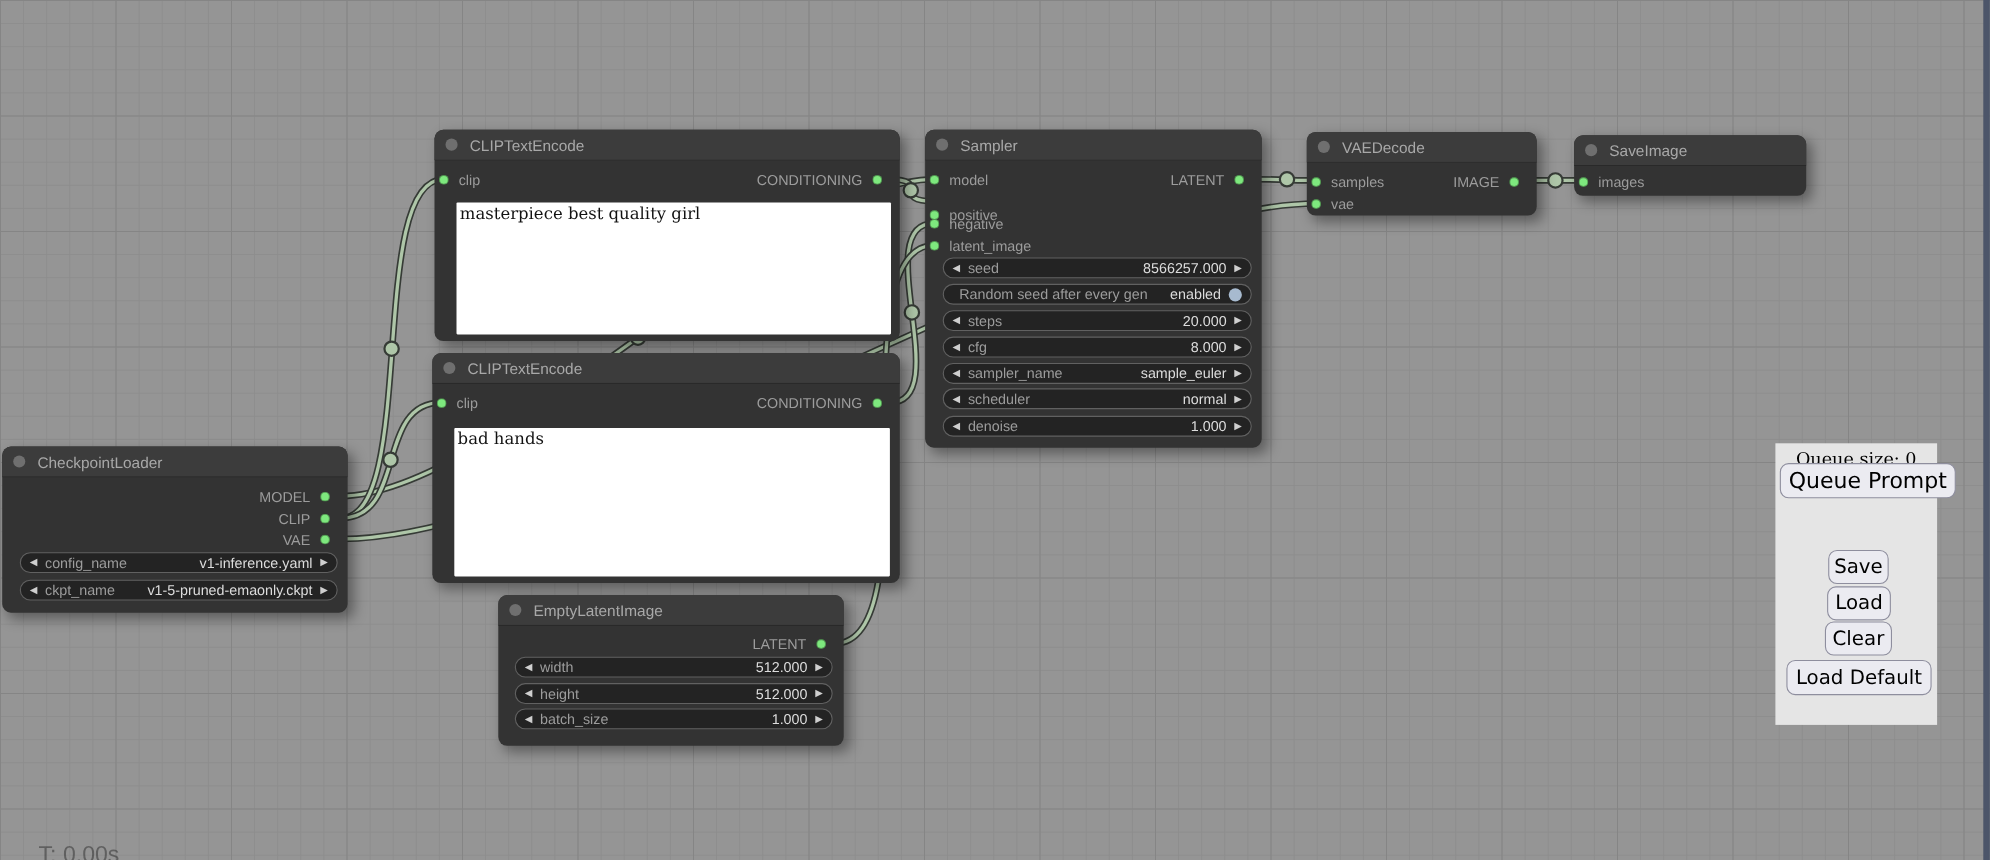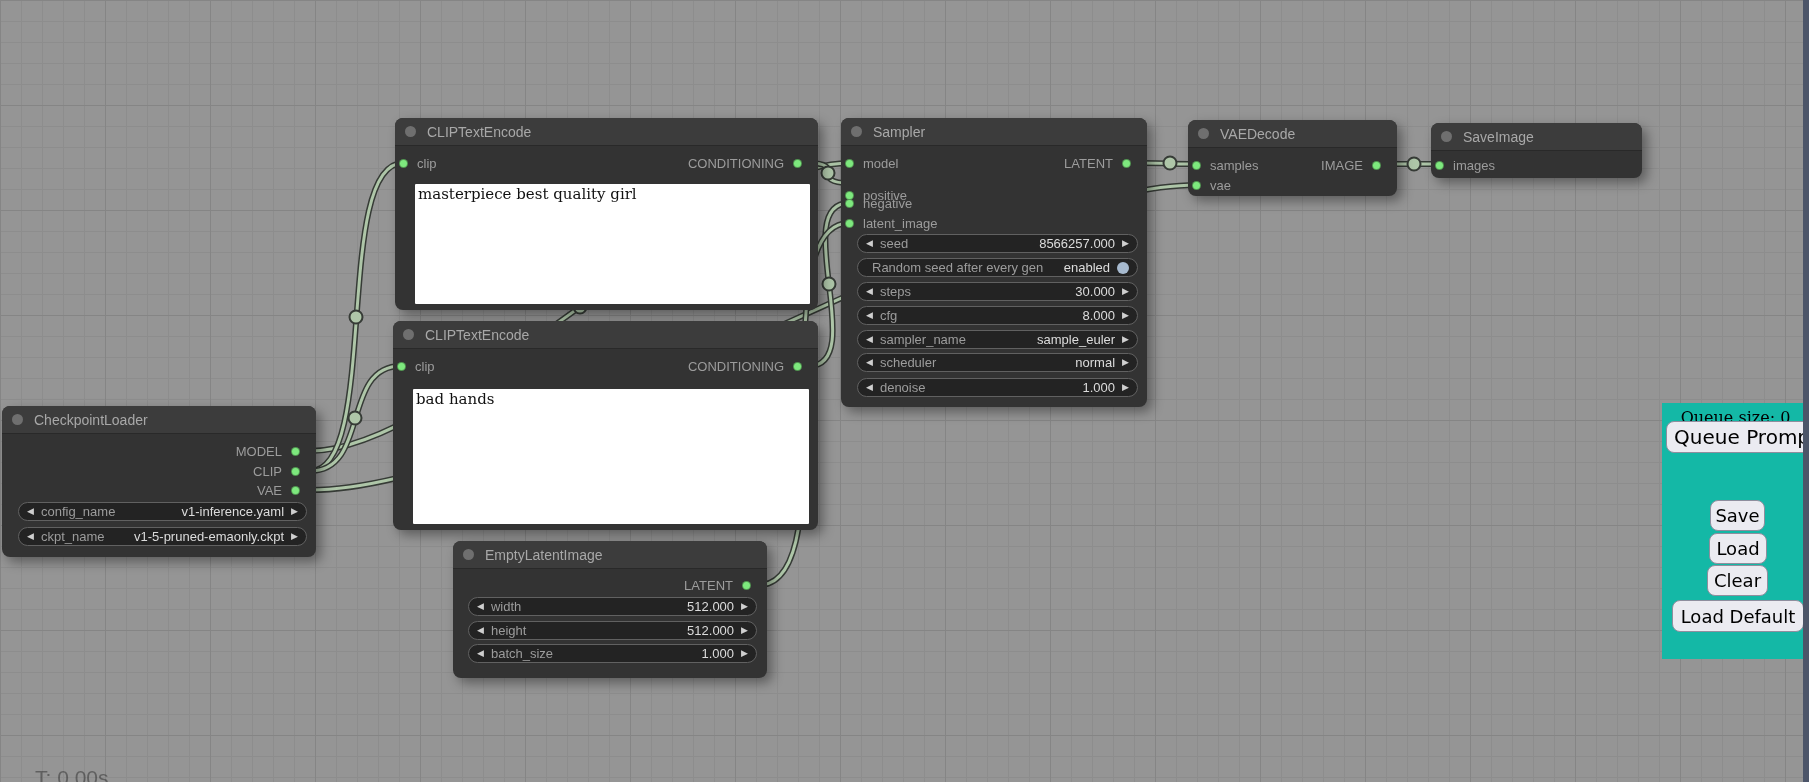--- a/index.html
+++ b/index.html
@@ -53,22 +53,22 @@
   .wval{color:#dcdcdc;}
   .toggle-dot{width:12px;height:12px;border-radius:50%;background:#a7bacf;flex:none;}
 
   .ntext{
     position:absolute;background:#ffffff;color:#111;border:none;resize:none;
     font-family:"DejaVu Serif",serif;font-size:15px;line-height:1.25;
     padding:1px 3px;box-sizing:border-box;border-radius:1px;outline:none;
   }
 
   .menu{
-    position:absolute;left:1662px;top:403px;width:147px;height:256px;
-    background:#14b8a6;
+    position:absolute;left:1614px;top:403px;width:147px;height:256px;
+    background:#e5e5e5;
   }
   .queue-size{
     position:absolute;left:0;right:0;top:5px;text-align:center;
     font-family:"DejaVu Serif",serif;font-size:16px;color:#000;
   }
   .btn{
     position:absolute;background:#ebebf1;border:1px solid #8e8e9e;border-radius:8px;
     font-family:"DejaVu Sans","Liberation Sans",sans-serif;font-size:18px;color:#000;
     display:flex;align-items:center;justify-content:center;box-sizing:border-box;
     white-space:nowrap;cursor:pointer;
@@ -266,21 +266,21 @@
   <div class="widget" style="top:140px">
     <span class="wlabel" style="margin-left:6px">Random seed after every gen</span>
     <span class="wspace"></span>
     <span class="wval">enabled</span>
     <span class="toggle-dot"></span>
   </div>
   <div class="widget" style="top:164px">
     <span class="warr">◀</span>
     <span class="wlabel">steps</span>
     <span class="wspace"></span>
-    <span class="wval">30.000</span>
+    <span class="wval">20.000</span>
     <span class="warr">▶</span>
   </div>
   <div class="widget" style="top:188px">
     <span class="warr">◀</span>
     <span class="wlabel">cfg</span>
     <span class="wspace"></span>
     <span class="wval">8.000</span>
     <span class="warr">▶</span>
   </div>
   <div class="widget" style="top:212px">

